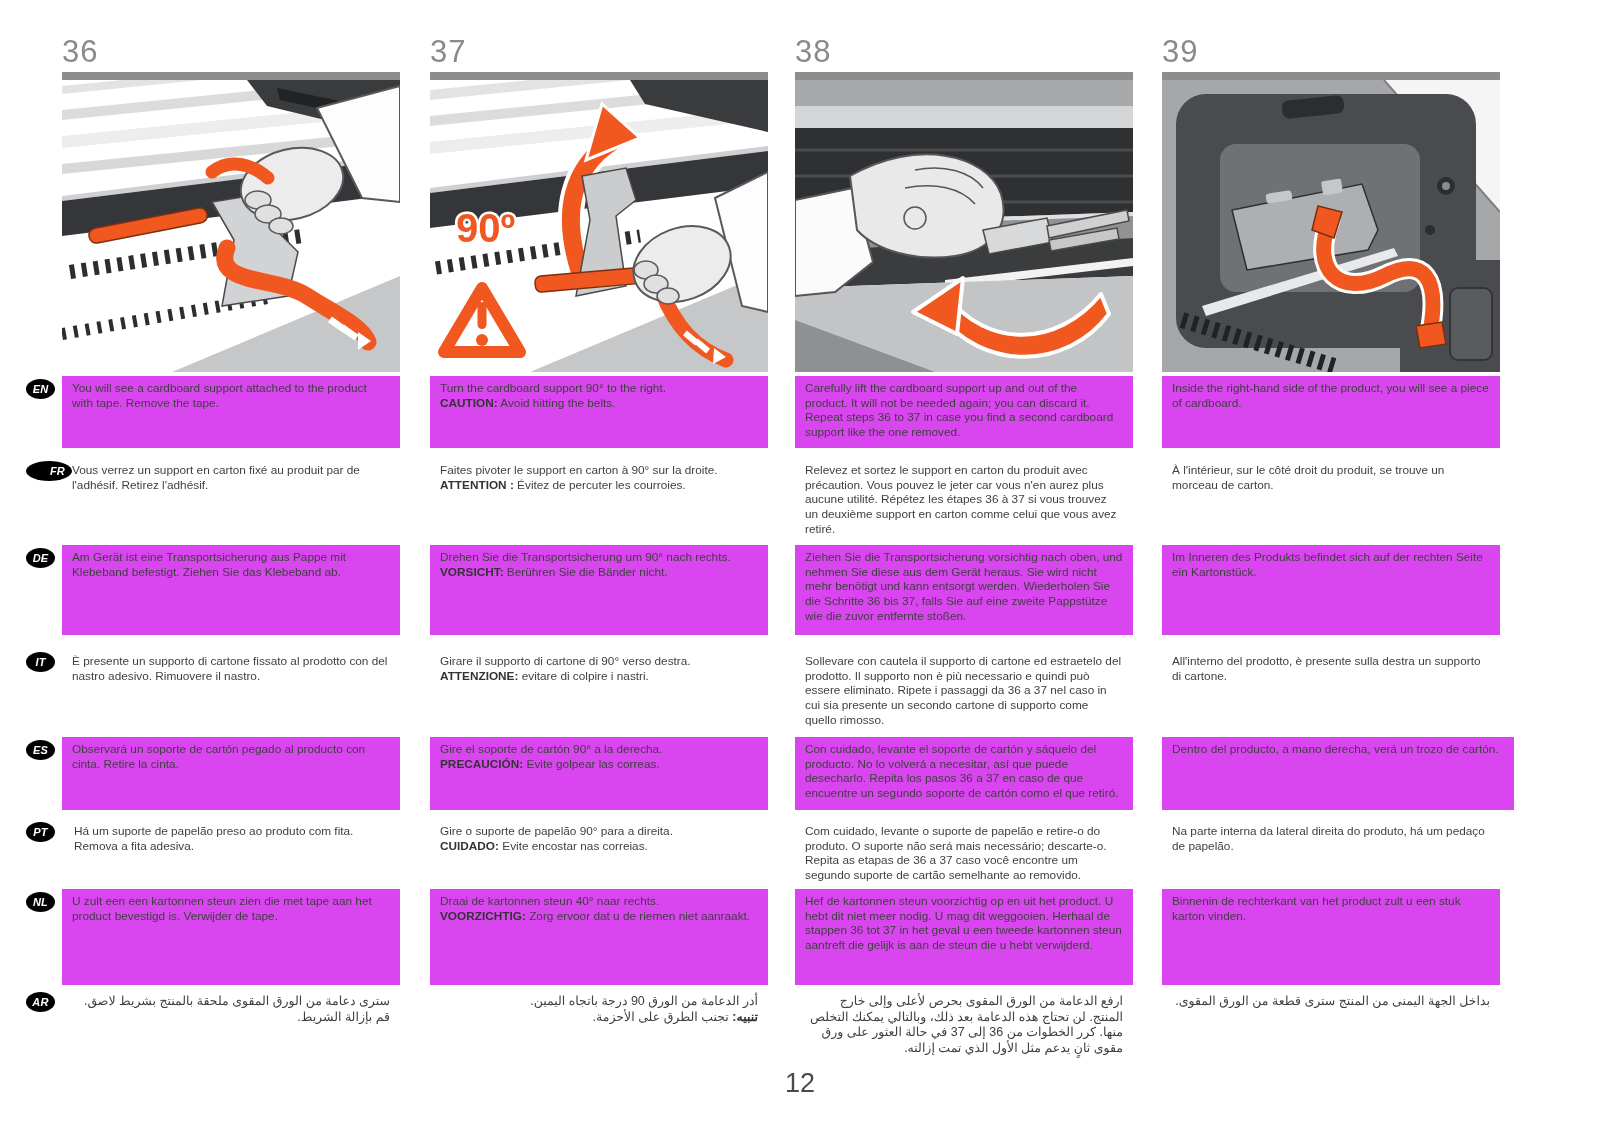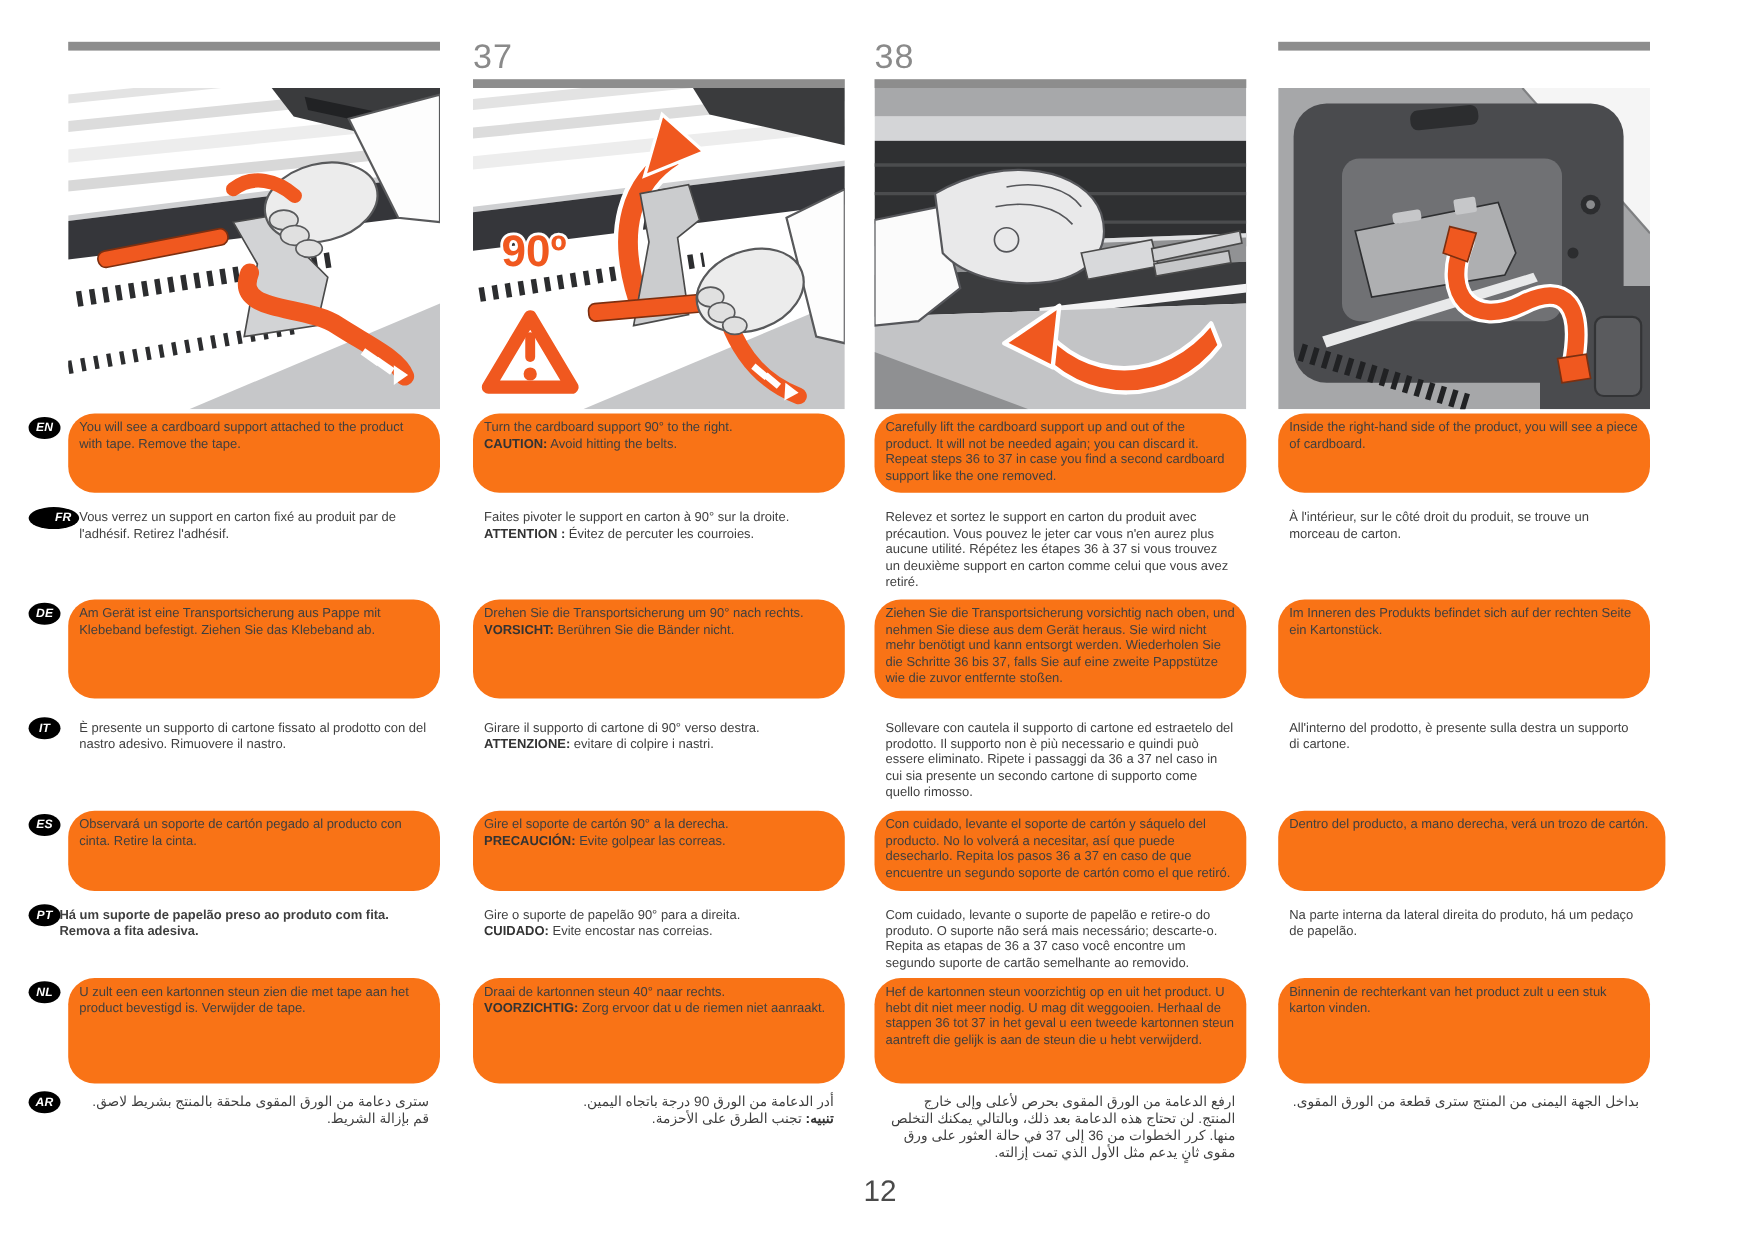--- a/index.html
+++ b/index.html
@@ -14,43 +14,45 @@
   .illu svg{display:block;}
   .badge{
     position:absolute;left:26px;width:29px;height:20px;background:#000;color:#fff;
     border-radius:50%;display:flex;align-items:center;justify-content:center;
     font-size:11px;font-weight:bold;font-style:italic;letter-spacing:.2px;
   }
   .cell{
     position:absolute;box-sizing:border-box;padding:5px 10px;
     font-size:11.8px;line-height:1.24;color:#3f3f3f;
   }
-  .cell.gray{background:#f97316;border-radius:24px;}
+  .cell.gray{background:#d946ef;}
   .cell.rtl{direction:rtl;text-align:right;font-size:12.5px;}
   .cell b{font-weight:bold;color:#333;}
   .page-num{
     position:absolute;top:1068px;left:0;width:1600px;text-align:center;
     font-size:27px;color:#4a4a4a;
   }
 </style>
 </head>
 <body>
 
 <div class="col-header" style="left:62px">
+  <div class="step-num">36</div>
   <div class="step-bar"></div>
 </div>
 <div class="col-header" style="left:430px">
   <div class="step-num">37</div>
   <div class="step-bar"></div>
 </div>
 <div class="col-header" style="left:795px">
   <div class="step-num">38</div>
   <div class="step-bar"></div>
 </div>
 <div class="col-header" style="left:1162px">
+  <div class="step-num">39</div>
   <div class="step-bar"></div>
 </div>
 
 <div class="illu" style="left:62px">
 <svg width="338" height="292" viewBox="0 0 338 292" xmlns="http://www.w3.org/2000/svg">
   <rect width="338" height="292" fill="#ffffff"></rect>
   <g>
     <polygon points="0,6 338,-28 338,-20 0,14" fill="#e3e3e3"></polygon>
     <polygon points="0,30 338,-4 338,6 0,40" fill="#dcdcdc"></polygon>
     <polygon points="0,56 338,22 338,34 0,68" fill="#ededed"></polygon>
@@ -199,21 +201,21 @@
     <div class="cell" style="left: 62px; top: 649px; width: 338px; min-height: 80px;"><span>È presente un supporto di cartone fissato al prodotto con del nastro adesivo. Rimuovere il nastro.</span></div>
     <div class="cell" style="left: 430px; top: 649px; width: 338px; min-height: 80px;"><span>Girare il supporto di cartone di 90° verso destra.</span><br><b>ATTENZIONE:</b><span> evitare di colpire i nastri.</span></div>
     <div class="cell" style="left: 795px; top: 649px; width: 338px; min-height: 80px;"><span>Sollevare con cautela il supporto di cartone ed estraetelo del prodotto. Il supporto non è più necessario e quindi può essere eliminato. Ripete i passaggi da 36 a 37 nel caso in cui sia presente un secondo cartone di supporto come quello rimosso.</span></div>
     <div class="cell" style="left: 1162px; top: 649px; width: 338px; min-height: 80px;"><span>All'interno del prodotto, è presente sulla destra un supporto di cartone.</span></div>
     <div class="badge" style="top: 740px;">ES</div>
     <div class="cell gray" style="left: 62px; top: 737px; width: 338px; min-height: 73px;"><span>Observará un soporte de cartón pegado al producto con cinta. Retire la cinta.</span></div>
     <div class="cell gray" style="left: 430px; top: 737px; width: 338px; min-height: 73px;"><span>Gire el soporte de cartón 90° a la derecha.</span><br><b>PRECAUCIÓN:</b><span> Evite golpear las correas.</span></div>
     <div class="cell gray" style="left: 795px; top: 737px; width: 338px; min-height: 73px;"><span>Con cuidado, levante el soporte de cartón y sáquelo del producto. No lo volverá a necesitar, así que puede desecharlo. Repita los pasos 36 a 37 en caso de que encuentre un segundo soporte de cartón como el que retiró.</span></div>
     <div class="cell gray" style="left: 1162px; top: 737px; width: 352px; min-height: 73px;"><span>Dentro del producto, a mano derecha, verá un trozo de cartón.</span></div>
     <div class="badge" style="top: 822px;">PT</div>
-    <div class="cell" style="left: 44px; top: 819px; width: 338px; min-height: 62px; font-weight: bold;"><span>Há um suporte de papelão preso ao produto com fita. Remova a fita adesiva.</span></div>
+    <div class="cell" style="left: 64px; top: 819px; width: 338px; min-height: 62px;"><span>Há um suporte de papelão preso ao produto com fita. Remova a fita adesiva.</span></div>
     <div class="cell" style="left: 430px; top: 819px; width: 338px; min-height: 62px;"><span>Gire o suporte de papelão 90° para a direita.</span><br><b>CUIDADO:</b><span> Evite encostar nas correias.</span></div>
     <div class="cell" style="left: 795px; top: 819px; width: 338px; min-height: 62px;"><span>Com cuidado, levante o suporte de papelão e retire-o do produto. O suporte não será mais necessário; descarte-o. Repita as etapas de 36 a 37 caso você encontre um segundo suporte de cartão semelhante ao removido.</span></div>
     <div class="cell" style="left: 1162px; top: 819px; width: 338px; min-height: 62px;"><span>Na parte interna da lateral direita do produto, há um pedaço de papelão.</span></div>
     <div class="badge" style="top: 892px;">NL</div>
     <div class="cell gray" style="left: 62px; top: 889px; width: 338px; min-height: 96px;"><span>U zult een een kartonnen steun zien die met tape aan het product bevestigd is. Verwijder de tape.</span></div>
     <div class="cell gray" style="left: 430px; top: 889px; width: 338px; min-height: 96px;"><span>Draai de kartonnen steun 40° naar rechts.</span><br><b>VOORZICHTIG:</b><span> Zorg ervoor dat u de riemen niet aanraakt.</span></div>
     <div class="cell gray" style="left: 795px; top: 889px; width: 338px; min-height: 96px;"><span>Hef de kartonnen steun voorzichtig op en uit het product. U hebt dit niet meer nodig. U mag dit weggooien. Herhaal de stappen 36 tot 37 in het geval u een tweede kartonnen steun aantreft die gelijk is aan de steun die u hebt verwijderd.</span></div>
     <div class="cell gray" style="left: 1162px; top: 889px; width: 338px; min-height: 96px;"><span>Binnenin de rechterkant van het product zult u een stuk karton vinden.</span></div>
     <div class="badge" style="top: 992px;">AR</div>
     <div class="cell rtl" dir="rtl" style="left: 62px; top: 989px; width: 338px; min-height: 70px;"><span>سترى دعامة من الورق المقوى ملحقة بالمنتج بشريط لاصق. قم بإزالة الشريط.</span></div>

